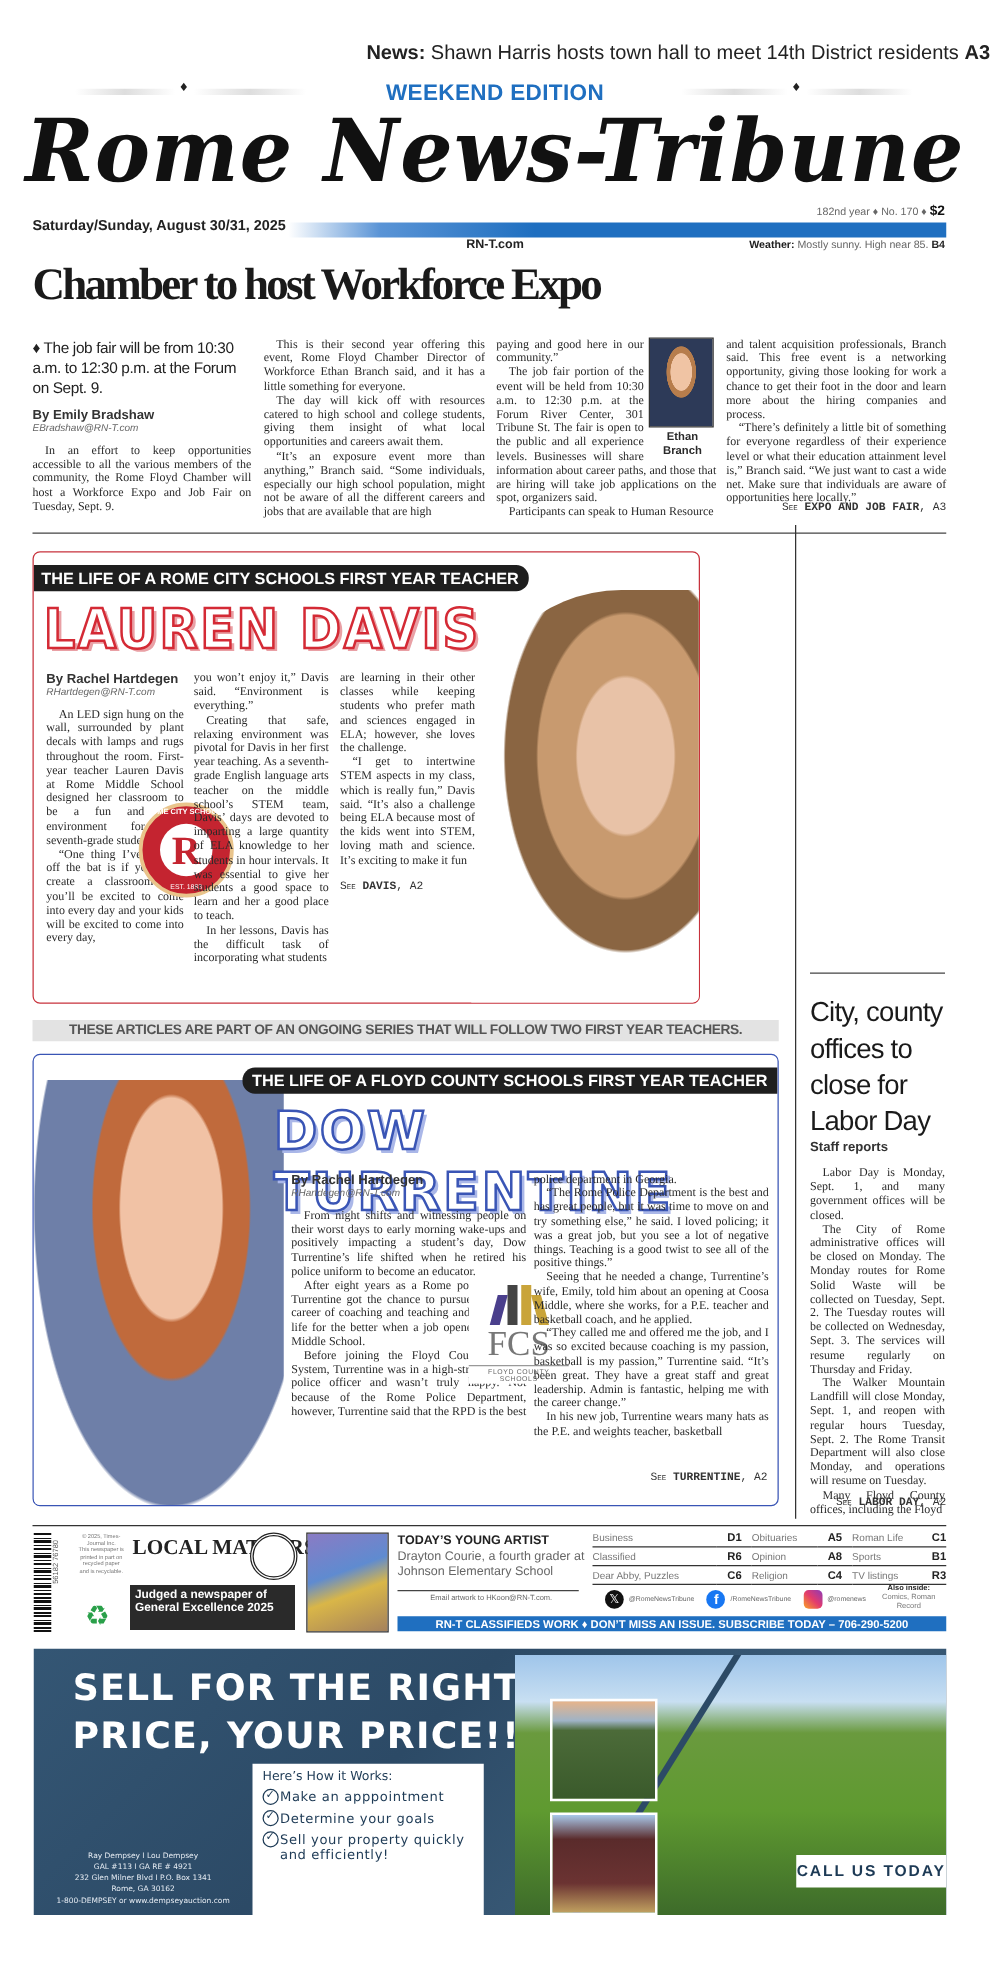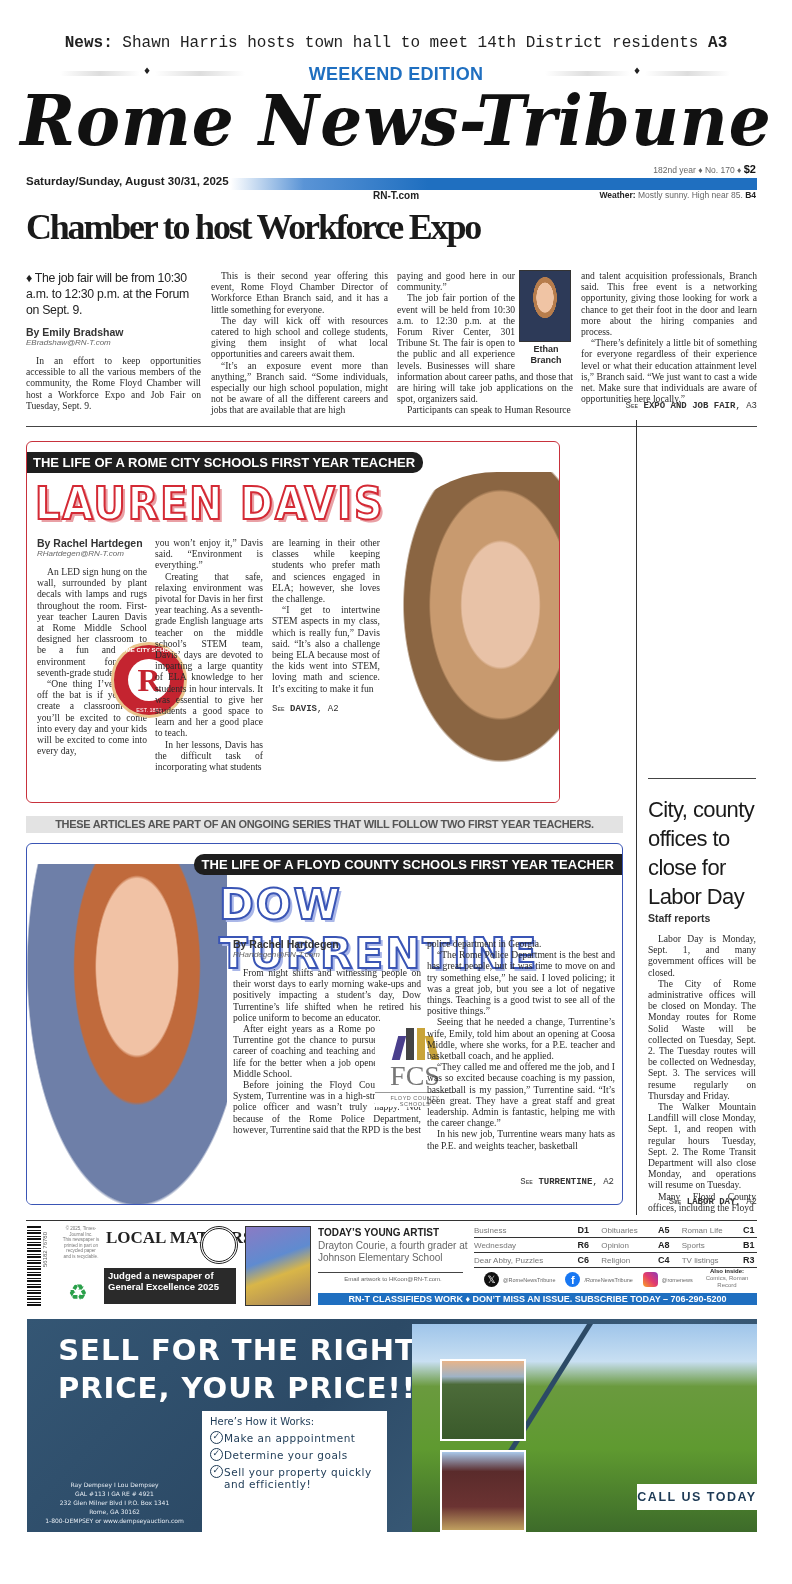--- a/index.html
+++ b/index.html
@@ -2,21 +2,21 @@
 <html><head>
 <meta charset="utf-8">
 <style>
 *{box-sizing:border-box;margin:0;padding:0}
 body{width:792px;height:1584px;background:#fff;font-family:"DejaVu Serif",serif;color:#222;overflow:hidden;position:relative}
 .abs{position:absolute}
 .sans{font-family:"Liberation Sans",sans-serif}
 .serif{font-family:"Liberation Serif",serif}
 .body-txt{font-family:"Liberation Serif",serif;font-size:9.6px;line-height:11.2px;color:#2a2a2a;text-align:justify}
 .body-txt p{text-indent:10px}
-.teaser{top:34px;left:0;width:792px;text-align:center;font-family:Liberation Mono, monospace;font-size:16px;color:#222;font-stretch:condensed}
+.teaser{top:34px;left:0;width:792px;text-align:right;font-family:Liberation Sans, sans-serif;font-size:16px;color:#222;font-stretch:condensed}
 .teaser b{font-weight:bold}
 .weekend{top:64px;left:0;width:792px;text-align:center;font-family:"Liberation Sans",sans-serif;font-weight:bold;font-size:18px;color:#1f6fc0;letter-spacing:0.3px}
 .rule-fade{height:5px;background:linear-gradient(90deg,rgba(255,255,255,0),#ddd,rgba(255,255,255,0))}
 .mast{top:82px;left:0;width:792px;text-align:center;font-family:"DejaVu Serif",serif;font-weight:bold;font-size:66px;letter-spacing:1px;color:#111;font-style:italic;transform:scaleY(1.05)}
 .dateband{top:178px;left:26px;width:731px;height:12px;background:linear-gradient(90deg,#fff 0%,#fff 28%,#5a94d6 38%,#1f6fc0 55%,#1f6fc0 100%)}
 .datetxt{top:175px;left:26px;font-family:"Liberation Sans",sans-serif;font-weight:bold;font-size:11.5px;color:#222}
 .issue{top:163px;right:36px;font-family:"Liberation Sans",sans-serif;font-size:8.5px;color:#666}
 .issue b{font-size:11px;color:#111}
 .url{top:190px;left:0;width:792px;text-align:center;font-family:"Liberation Sans",sans-serif;font-weight:bold;font-size:10px;color:#222}
 .weather{top:190px;right:36px;font-family:"Liberation Sans",sans-serif;font-size:8.5px;color:#666}
@@ -32,21 +32,21 @@
 .banner-black{background:#1e1e1e;color:#fff;font-family:"Liberation Sans",sans-serif;font-weight:bold;font-size:13px;padding:3px 8px;white-space:nowrap}
 .red-title{font-family:"DejaVu Sans",sans-serif;font-weight:bold;font-size:44px;color:#fff;letter-spacing:2px;-webkit-text-stroke:2px #d42a35;text-shadow:3px 3px 0 #e9a0a5;font-stretch:condensed}
 .blue-title{font-family:"DejaVu Sans",sans-serif;font-weight:bold;font-size:42px;color:#fff;letter-spacing:2px;-webkit-text-stroke:2px #3a55b5;text-shadow:3px 3px 0 #aab7e8}
 .series{top:816px;left:26px;width:597px;height:17px;background:#e3e3e3;text-align:center;font-family:"Liberation Sans",sans-serif;font-weight:bold;font-size:11px;color:#555;line-height:17px;letter-spacing:-0.3px}
 .box-blue{top:843px;left:26px;width:597px;height:362px;border:1.5px solid #3a55b5;border-radius:6px;overflow:hidden}
 .sidebar-rule{top:420px;left:636px;width:1px;height:795px;background:#333}
 .side-head{top:795px;left:648px;width:112px;font-family:"Liberation Sans",sans-serif;font-size:22px;line-height:29px;color:#1a1a1a;letter-spacing:-0.6px}
 .photo-lauren{background:radial-gradient(ellipse at 50% 40%,#e8c2a7 0 22%,#c89a6f 23% 40%,#8a6542 41% 55%,#fff 56%)}
 .footer-top{top:1220px;left:26px;width:731px;height:1px;background:#333}
 .idx td{font-family:"Liberation Sans",sans-serif;font-size:8px;color:#777;border-bottom:1px solid #333;padding:2px 0;height:14px}
-.idx td.p{font-weight:bold;color:#222;text-align:center;font-size:9px;padding-right:8px}
+.idx td.p{font-weight:bold;color:#222;text-align:right;font-size:9px;padding-right:8px}
 .class-band{top:1293px;left:318px;width:439px;height:12px;background:#1f6fc0;color:#fff;font-family:"Liberation Sans",sans-serif;font-weight:bold;font-size:9px;line-height:12px;text-align:center}
 .ad{top:1319px;left:27px;width:730px;height:213px;background:linear-gradient(135deg,#345674 0%,#2c4a66 40%,#3a5b78 70%,#2b4862 100%);overflow:hidden}
 .ad-head{top:12px;left:0;width:420px;text-align:center;font-family:"DejaVu Sans",sans-serif;font-weight:bold;color:#fff;font-size:29px;line-height:38px;letter-spacing:1px}
 .how{top:92px;left:175px;width:185px;height:121px;background:#fff;padding:5px 8px;font-family:"DejaVu Sans",sans-serif;color:#1d3a55}
 .how .t{font-size:10px;margin-bottom:3px}
 .how .i{font-size:10.5px;padding-left:14px;margin:5px 0;position:relative;letter-spacing:0.5px}
 .how .i:before{content:"✓";position:absolute;left:0;top:-1px;width:11px;height:11px;border:1.6px solid #1d3a55;border-radius:50%;font-size:9px;line-height:9px;text-align:center;font-weight:bold}
 </style>
 </head>
 <body>
@@ -211,21 +211,21 @@
   <tbody>
       <tr>
     <td>Business</td>
         <td class="p">D1</td>
     <td>Obituaries</td>
         <td class="p">A5</td>
     <td>Roman Life</td>
         <td class="p" style="padding-right:0">C1</td>
   </tr>
   <tr>
-    <td>Wednesday</td>
+    <td>Classified</td>
         <td class="p">R6</td>
     <td>Opinion</td>
         <td class="p">A8</td>
     <td>Sports</td>
         <td class="p" style="padding-right:0">B1</td>
   </tr>
   <tr>
     <td>Dear Abby, Puzzles</td>
         <td class="p">C6</td>
     <td>Religion</td>

